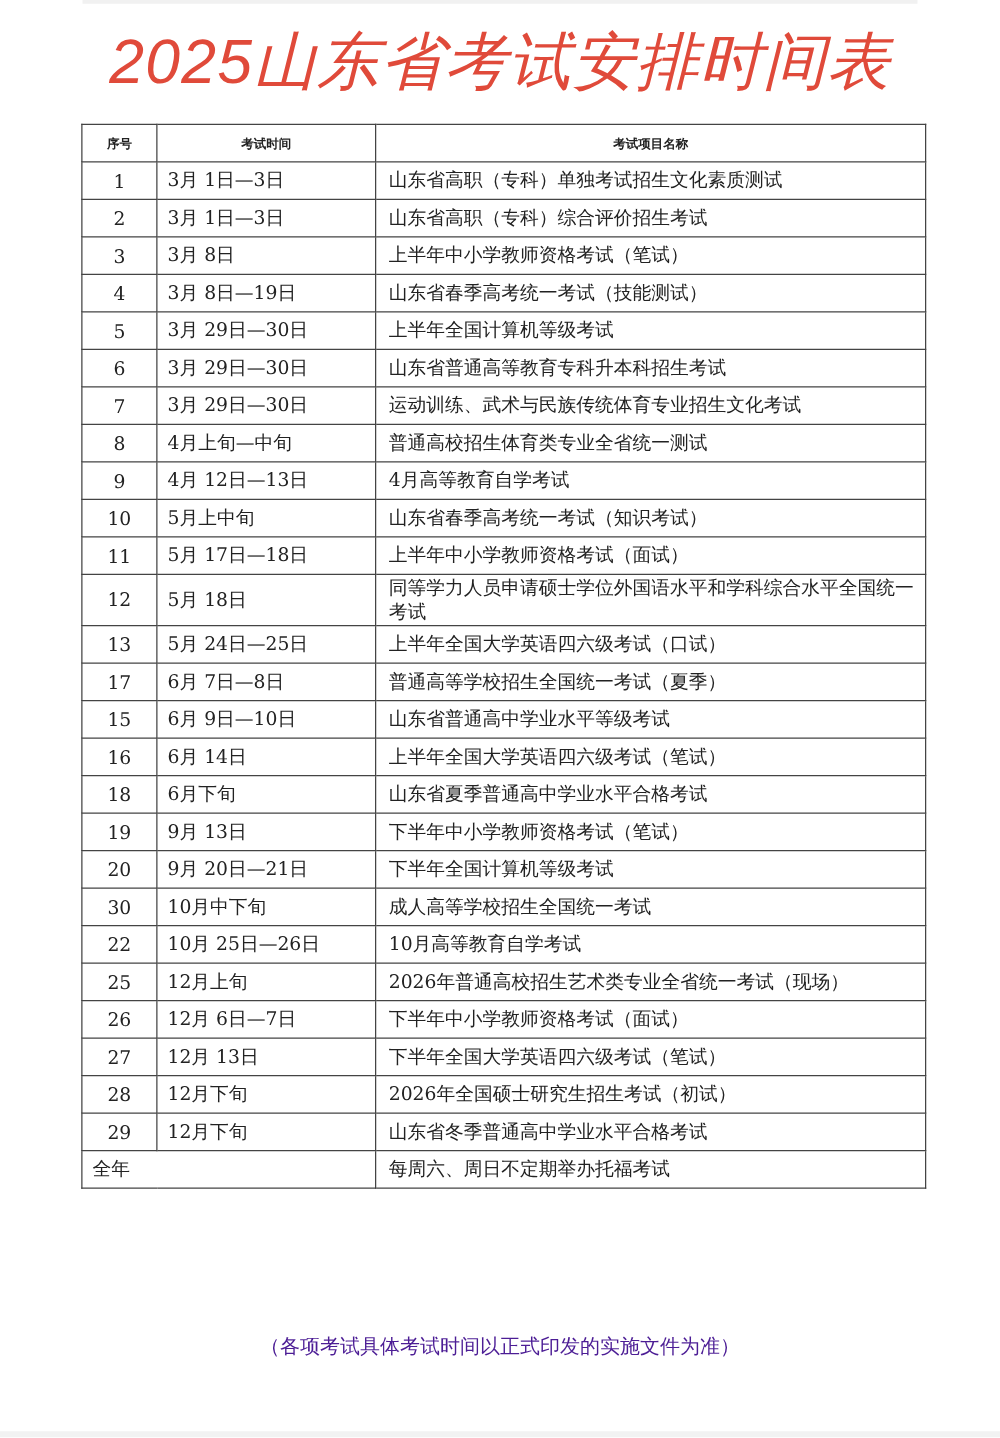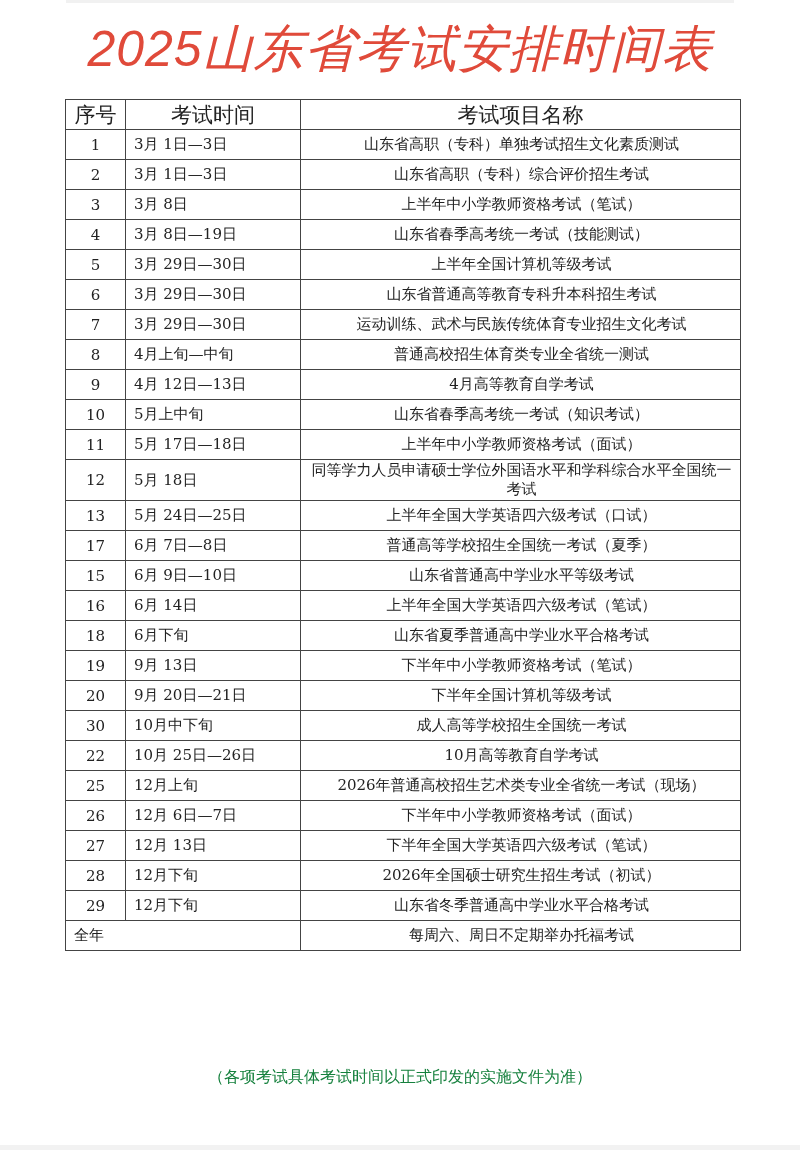--- a/index.html
+++ b/index.html
@@ -15,29 +15,29 @@
   }
   table.sched {
     position:absolute; left:65px; top:99px; width:675px;
     border-collapse:collapse; table-layout:fixed;
     font-family:"DejaVu Serif", serif; font-size:15px; color:#222;
   }
   table.sched th, table.sched td {
     border:1.5px solid #444; height:29px; padding:0 8px; vertical-align:middle;
     white-space:nowrap; overflow:hidden;
   }
-  table.sched th { font-weight:normal; text-align:center; font-size:21px; }
+  table.sched th { font-weight:bold; text-align:center; font-size:10px; }
   table.sched td.num { text-align:center; padding:0; }
   table.sched td.date { text-align:left; padding-left:8px; }
-  table.sched td.name { text-align:center; padding-left:10px; }
+  table.sched td.name { text-align:left; padding-left:10px; }
   table.sched tr.tall td { height:40px; }
   table.sched td.name.wrap { white-space:normal; line-height:19px; }
   .note {
     position:absolute; left:0; top:1067px; width:800px; text-align:center;
-    font-family:"DejaVu Serif", serif; font-size:16px; color:#15803d;
+    font-family:"DejaVu Serif", serif; font-size:16px; color:#4c1d95;
   }
   .bottombar { position:absolute; left:0; bottom:0; width:800px; height:5px; background:#f2f2f2; }
 </style>
 </head>
 <body>
 
 <div class="topbar"></div>
 
 <div class="title">2025山东省考试安排时间表</div>
 

